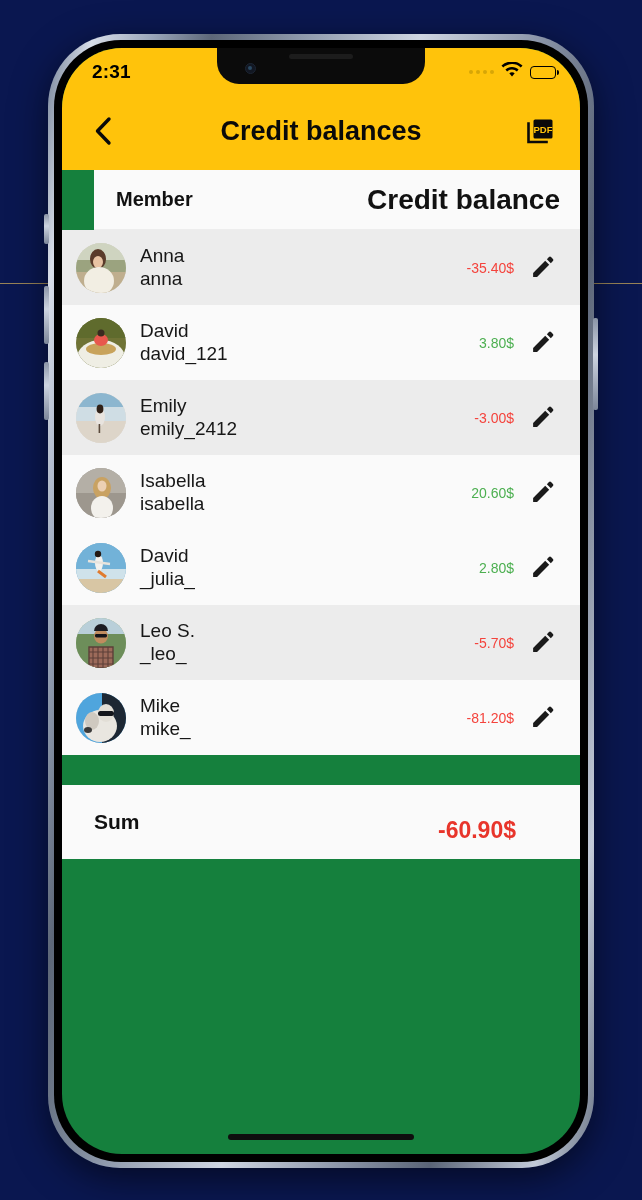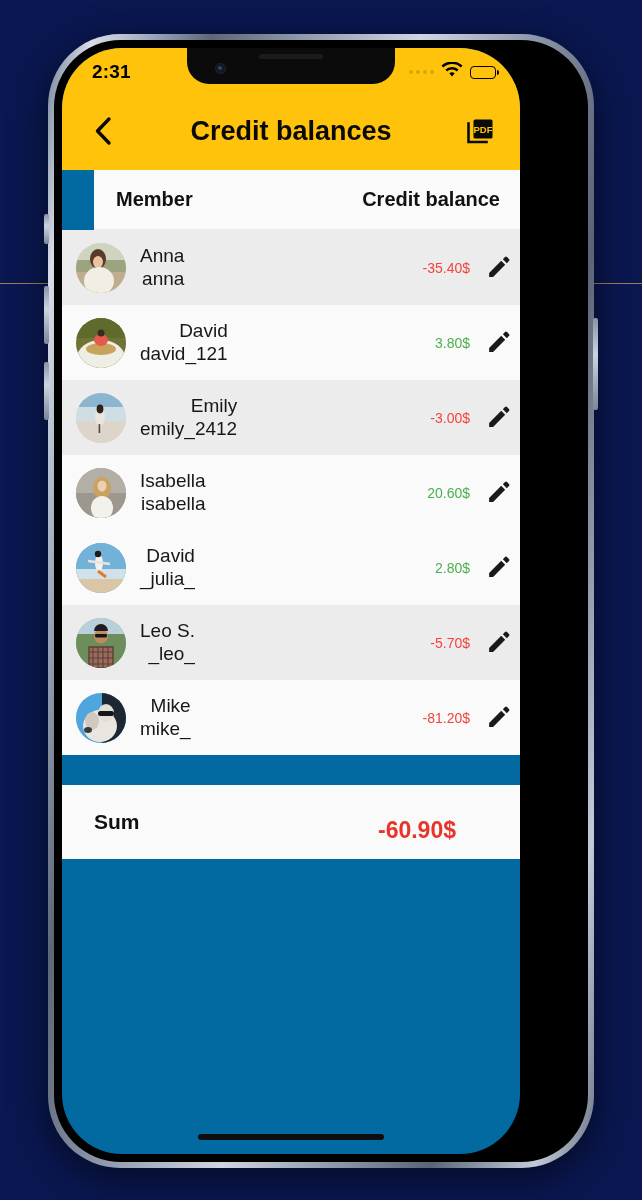--- a/index.html
+++ b/index.html
@@ -36,24 +36,24 @@
   .phone-bezel {
     position: absolute;
     left: 54px; top: 40px;
     width: 534px; height: 1122px;
     border-radius: 67px;
     background: #000;
   }
   .screen {
     position: absolute;
     left: 62px; top: 48px;
-    width: 458px; height: 1106px;
+    width: 518px; height: 1106px;
     border-radius: 60px;
     overflow: hidden;
-    background: #0369a1;
+    background: #15803d;
   }
 
   
   .side-btn {
     position: absolute;
     background: linear-gradient(180deg,#8a94a6,#cdd4e0 40%,#7c8699);
     border-radius: 2px;
   }
   .btn-silence { left: 44px; top: 214px; width: 5px; height: 30px; }
   .btn-volup   { left: 44px; top: 286px; width: 5px; height: 58px; }
@@ -153,30 +153,29 @@
   
   .table-head {
     display: flex; align-items: center;
     height: 60px;
     background: #FAFAFA;
     padding: 0 18px 0 22px;
     border-bottom: 1px solid #ededed;
     margin-left: 32px;
   }
   .th-member { font-size: 20px; font-weight: bold; color: #111; }
-  .th-balance { margin-left: auto; font-size: 20px; font-weight: bold; color: #111; padding-right: 2px; }
+  .th-balance { margin-left: auto; font-size: 28px; font-weight: bold; color: #111; padding-right: 2px; }
 
   
   .list { background: #FAFAFA; }
   .row {
     display: flex; align-items: center;
     height: 75px;
-    padding: 0 4px 0 14px;
+    padding: 0 20px 0 14px;
     background: #FAFAFA;
-    text-align: right;
   }
   .row.alt { background: #ECECEC; }
 
   .avatar {
     width: 50px; height: 50px;
     border-radius: 50%;
     flex: 0 0 50px;
     overflow: hidden;
     position: relative;
     background: #cfcfcf;

